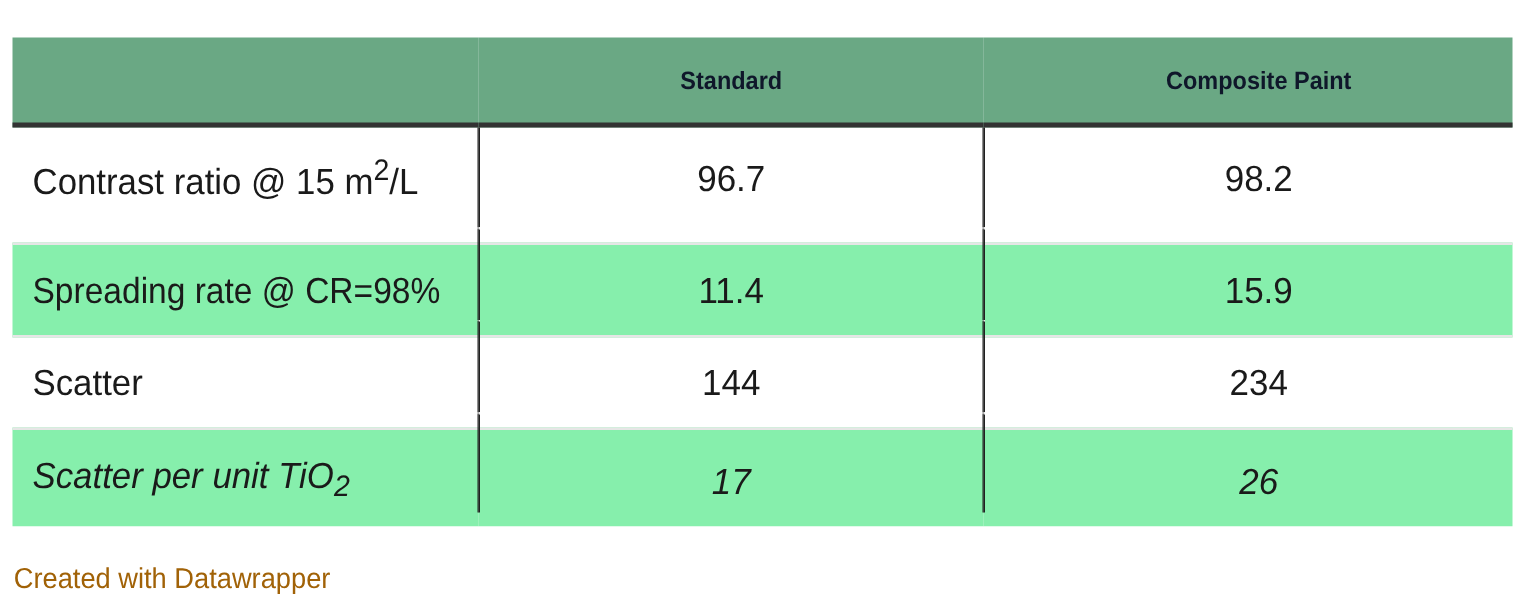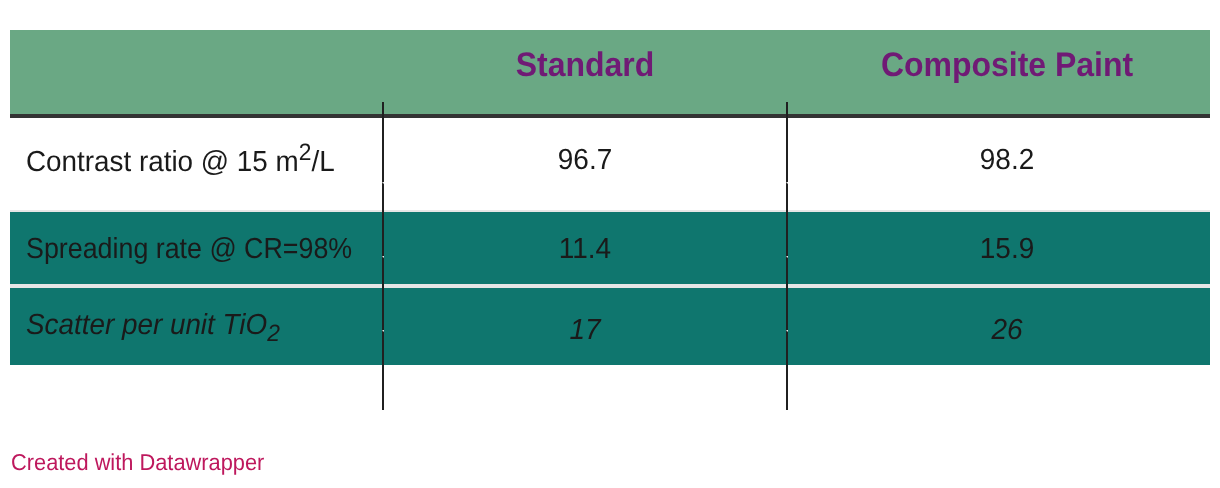--- a/index.html
+++ b/index.html
@@ -20,25 +20,25 @@
 
   table.dw-table {
     border-collapse: separate;
     border-spacing: 0;
     width: 1200px;
     table-layout: fixed;
   }
 
   thead th {
     background: #6aa884;
-    color: #701a75;
+    color: #0f172a;
     font-weight: bold;
-    font-size: 34px;
-    line-height: 0;
-    height: 88px;
+    font-size: 20px;
+    line-height: 0;
+    height: 72px;
     padding: 0;
     text-align: center;
     vertical-align: top;
     border-bottom: 4px solid #333333;
     position: relative;
     box-sizing: border-box;
   }
   thead th span.sx {
     position: absolute;
     display: block;
@@ -108,30 +108,30 @@
         #202020 82px, #202020 154px,
         #e6e6e6 154px, #e6e6e6 155px,
         #8c8c8c 155px, #8c8c8c 156px,
         #202020 156px, #202020 228px,
         #e6e6e6 228px, #e6e6e6 229px,
         #8c8c8c 229px, #8c8c8c 230px,
         #202020 230px, #202020 308px) right / 1px 100% no-repeat;
   }
   .vrule.v1 { left: 382px; }
   .vrule.v2 { left: 786px; }
-  tbody tr.alt td { background: #0f766e; border-top: 2px solid #e6e6e6; border-bottom: 2px solid #e6e6e6; }
+  tbody tr.alt td { background: #86efac; border-top: 2px solid #e6e6e6; border-bottom: 2px solid #e6e6e6; }
   tbody tr.r4 td { border-bottom: 0; }
 
   .footer {
     position: absolute;
     left: 10.5px;
     top: 451px;
     font-size: 23px;
     line-height: 23px;
-    color: #be185d;
+    color: #a16207;
   }
   .footer span.sx { display:inline-block; transform: scaleX(0.948) translateZ(0); transform-origin: left center; }
   sup { font-size: 0.82em; vertical-align: baseline; position: relative; top: -0.47em; line-height: 0; }
   sub { font-size: 0.82em; vertical-align: baseline; position: relative; top: 0.29em; line-height: 0; }
 </style>
 </head>
 <body>
 
 <div class="page">
   <div class="table-wrap">
@@ -170,20 +170,31 @@
           <td class="col-label">
               <span class="sx">Spreading rate @ CR=98%</span>
             </td>
           <td>
               <span class="sx">11.4</span>
             </td>
           <td class="col3">
               <span class="sx">15.9</span>
             </td>
         </tr>
+        <tr class="r3">
+          <td class="col-label">
+              <span class="sx">Scatter</span>
+            </td>
+          <td>
+              <span class="sx">144</span>
+            </td>
+          <td class="col3">
+              <span class="sx">234</span>
+            </td>
+        </tr>
         <tr class="alt r4">
           <td class="col-label">
               <span class="sx"><span>Scatter per unit TiO</span><sub>2</sub></span>
             </td>
           <td>
               <span class="sx">17</span>
             </td>
           <td class="col3">
               <span class="sx">26</span>
             </td>

